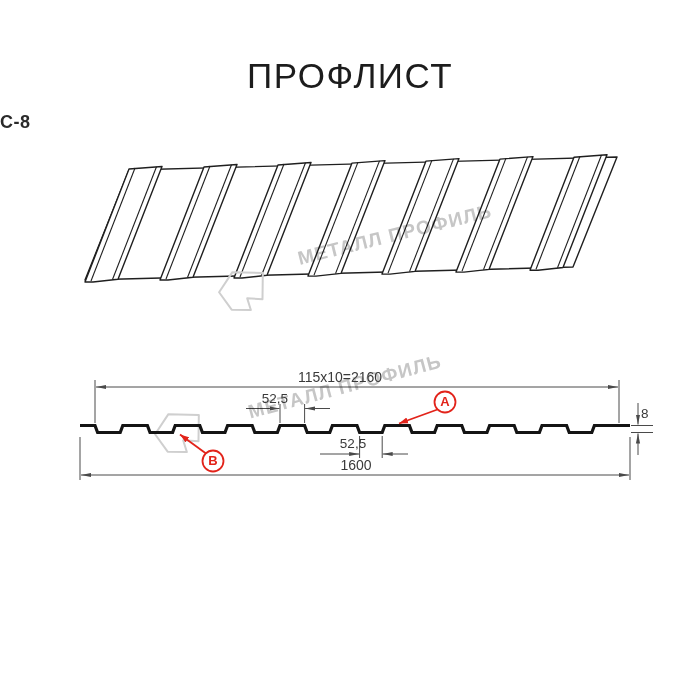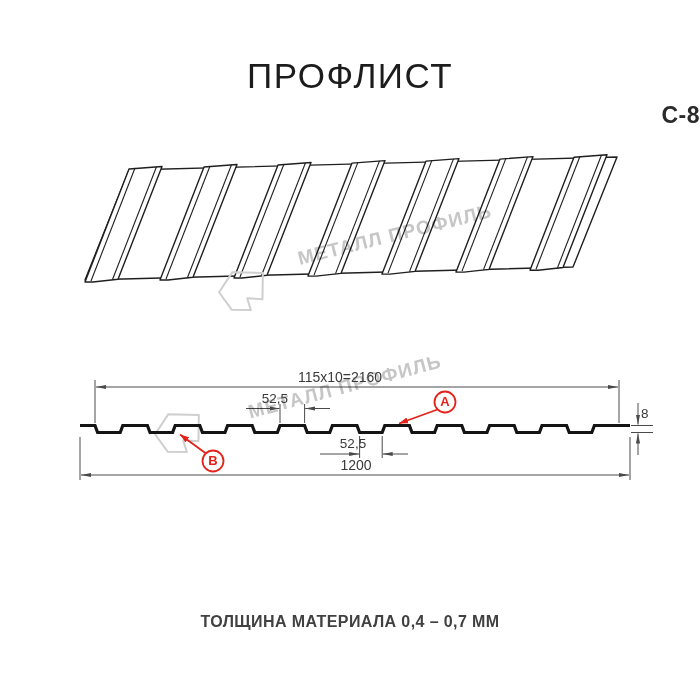--- a/index.html
+++ b/index.html
@@ -1,21 +1,21 @@
 <!DOCTYPE html>
 <html><head>
 <meta charset="utf-8">
 <style>
   html,body{margin:0;padding:0;background:#ffffff;}
   #stage{position:relative;width:700px;height:700px;background:#ffffff;overflow:hidden;
          font-family:"Liberation Sans", sans-serif;}
   .abs{position:absolute;}
   #title{left:0;top:56px;width:700px;text-align:center;font-size:35px;font-weight:400;
          letter-spacing:1.5px;color:#1c1c1c;}
-  #subtitle{left:0;top:102px;width:700px;text-align:right;font-size:23px;font-weight:700;
+  #subtitle{left:0;top:112px;width:700px;text-align:left;font-size:18px;font-weight:700;
          letter-spacing:0.5px;color:#2a2a2a;}
   #footer-note{left:0;top:613px;width:700px;text-align:center;font-size:16px;font-weight:700;
          letter-spacing:0.4px;color:#414141;}
   .wm-text{width:300px;text-align:center;font-size:19px;font-weight:700;letter-spacing:1.2px;
          color:#c6c6c6;mix-blend-mode:multiply;white-space:nowrap;}
   #wm1{left:245px;top:224px;transform:rotate(-14deg);}
   #wm2{left:195px;top:376px;transform:rotate(-15deg);}
   .dim-label{color:#3a3a3a;font-size:14px;white-space:nowrap;}
   #lab-pitch{left:260px;top:369px;width:160px;text-align:center;}
   #lab-topflat{left:238px;top:391px;width:50px;text-align:right;font-size:13.5px;}
@@ -117,20 +117,19 @@
 
   <div id="title" class="abs">ПРОФЛИСТ</div>
   <div id="subtitle" class="abs">С-8</div>
 
   <div id="wm1" class="abs wm-text">МЕТАЛЛ ПРОФИЛЬ</div>
   <div id="wm2" class="abs wm-text">МЕТАЛЛ ПРОФИЛЬ</div>
 
   <div id="lab-pitch" class="abs dim-label">115x10=2160</div>
   <div id="lab-topflat" class="abs dim-label">52,5</div>
   <div id="lab-botflat" class="abs dim-label">52,5</div>
-  <div id="lab-width" class="abs dim-label">1200</div>
+  <div id="lab-width" class="abs dim-label">1600</div>
   <div id="lab-height" class="abs dim-label">8</div>
 
   <div id="callout-a" class="abs callout-letter">А</div>
   <div id="callout-b" class="abs callout-letter">В</div>
 
-  <div id="footer-note" class="abs">ТОЛЩИНА МАТЕРИАЛА 0,4 – 0,7 ММ</div>
 </div>
 
 </body></html>

